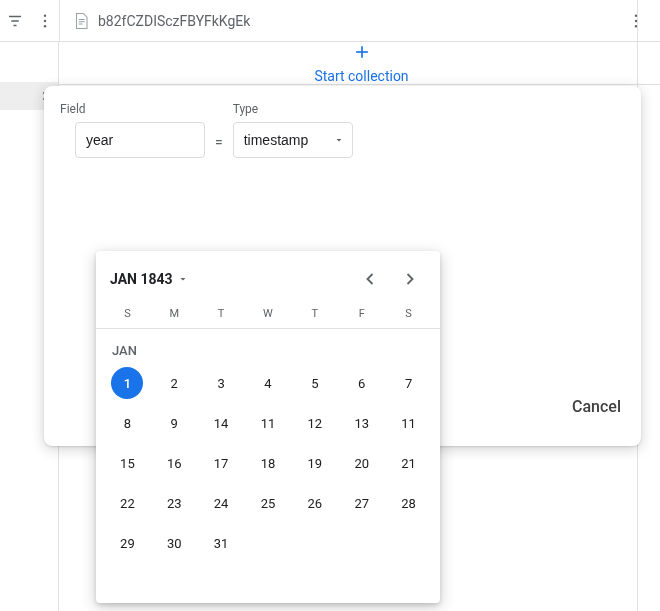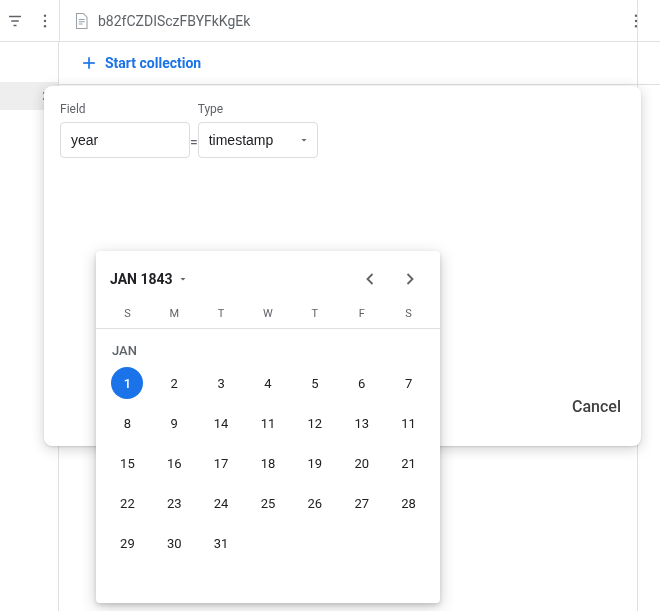--- a/index.html
+++ b/index.html
@@ -13,44 +13,44 @@
   .doc-area { flex: 1; display: flex; align-items: center; padding: 0 12px; border-left: 1px solid #e0e0e0; height: 100%; }
   .doc-id { color: #5f6368; font-size: 14px; margin-left: 8px; font-weight: 400; }
   .doc-actions { margin-left: auto; }
 
   
   .body { display: flex; height: calc(611px - 42px); }
   .sidebar { width: 59px; border-right: 1px solid #e0e0e0; }
   .expand-handle { height: 28px; margin-top: 40px; background: #eeeeee; display: flex; align-items: center; justify-content: flex-end; padding-right: 6px; color: #5f6368; }
   .main { flex: 1; position: relative; padding: 0 16px; }
 
-  .start-row { height: 42px; display: flex; align-items: center; gap: 6px; color: #1a73e8; font-weight: 700; cursor: pointer; padding-left: 4px; }
+  .start-row { height: 42px; display: flex; align-items: center; gap: 6px; color: #1a73e8; font-weight: 400; cursor: pointer; padding-left: 4px; flex-direction: column; }
   .start-row svg { color: #1a73e8; }
 
   .divider { height: 1px; background: #e0e0e0; position: absolute; top: 42px; left: 0; right: 0; }
 
   
   .dialog {
     position: absolute;
     left: 44px; top: 86px;
     width: 597px; height: 360px;
     background: #fff;
     border-radius: 8px;
     box-shadow: 0 1px 2px rgba(0,0,0,0.12), 0 3px 14px rgba(0,0,0,0.18);
     padding: 16px 16px 12px 16px;
   }
-  .field-row { display: flex; align-items: flex-end; gap: 0; }
+  .field-row { display: flex; align-items: flex-end; gap: 10px; }
   .field-block { display: flex; flex-direction: column; gap: 6px; }
   .field-label { font-size: 12px; color: #5f6368; }
   .text-input {
     height: 36px; border: 1px solid #dadce0; border-radius: 4px;
     padding: 0 10px; font-size: 14px; color: #202124; outline: none;
     background: #fff;
   }
-  .text-input.w-field { width: 130px; }
+  .text-input.w-field { width: 130px; margin-left: 15px; }
   .eq { color: #5f6368; font-size: 14px; padding-bottom: 8px; }
   .select-wrap { position: relative; }
   .select-input { width: 120px; padding-right: 28px; }
   .select-caret { position: absolute; right: 8px; top: 50%; transform: translateY(-50%); pointer-events: none; color: #5f6368; }
 
   .tree-line { border-left: 1px dashed #c7c7c7; margin-left: 16px; padding-left: 20px; margin-top: 14px; }
   .date-block { display: flex; flex-direction: column; gap: 6px; }
 
   .date-input-wrap { position: relative; width: 142px; }
   .date-input { width: 142px; }

